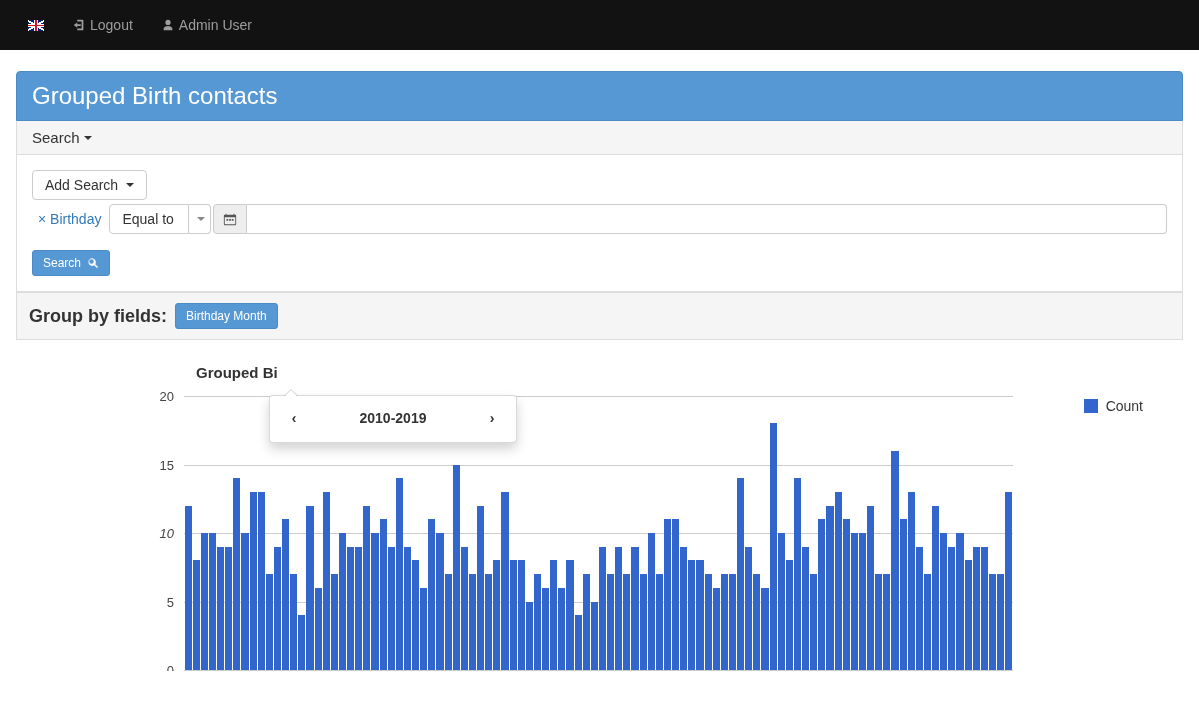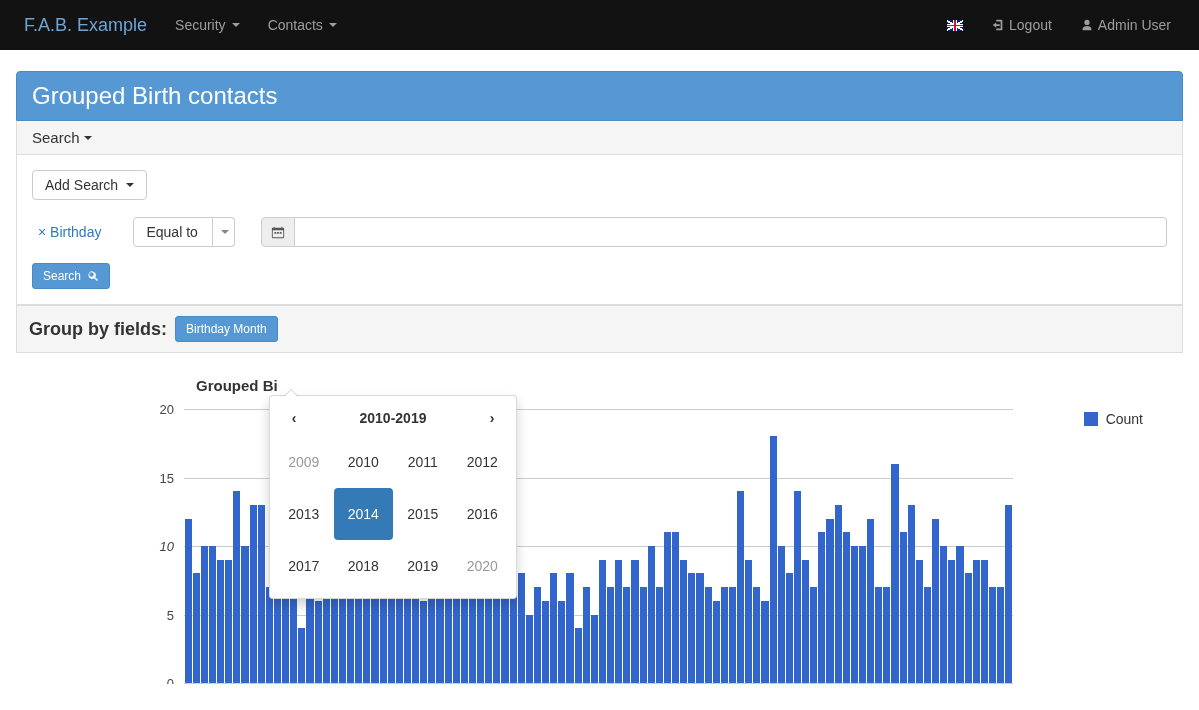--- a/index.html
+++ b/index.html
@@ -20,21 +20,21 @@
     linear-gradient(0deg, transparent 44%, #cf142b 44% 56%, transparent 56%);}
   .icon-svg { width:14px; height:14px; fill: currentColor; }
   .container { padding: 20px 15px 0; }
   .panel { border: 1px solid transparent; border-radius: 4px; overflow: visible; }
   .panel-heading { background: #5698d3; color: #fff; font-size: 24px; padding: 10px 15px; border-radius: 4px 4px 0 0; border:1px solid #4a8bc6;}
   .panel-search { background: #f5f5f5; border:1px solid #ddd; border-top:none; padding: 8px 15px; font-size: 15px; display:flex; align-items:center;}
   .panel-body { border:1px solid #ddd; border-top:none; padding: 15px; position:relative; }
   .btn { display:inline-flex; align-items:center; gap:6px; background:#fff; border:1px solid #ccc; color:#333; border-radius:4px; padding:6px 12px; font-size:14px; cursor:pointer; }
   .btn-primary { background:#5698d3; border-color:#4a8bc6; color:#fff; }
   .btn-sm { padding:5px 10px; font-size:12px; border-radius:3px;}
-  .filter-row { display:flex; align-items:center; gap:26px; margin-top:17px; flex-wrap:nowrap;}
+  .filter-row { display:flex; align-items:center; gap:2px; margin-top:4px; flex-wrap:nowrap;}
   .filter-tag { color:#337ab7; font-size:14px; padding:0 6px; cursor:pointer; }
   .select-wrap { display:flex; align-items:stretch; }
   .select-box { border:1px solid #ccc; border-radius:4px 0 0 4px; padding:6px 12px; font-size:14px; background:#fff; min-width:80px; }
   .select-caret { border:1px solid #ccc; border-left:none; border-radius:0 4px 4px 0; background:#fff; width:22px; display:flex; align-items:center; justify-content:center; color:#888;}
   .input-group { display:flex; align-items:stretch; flex:1;}
   .cal-btn { border:1px solid #ccc; border-radius:4px 0 0 4px; background:#eee; width:34px; display:flex; align-items:center; justify-content:center; color:#555;}
   .text-input { flex:1; border:1px solid #ccc; border-left:none; border-radius:0 4px 4px 0; padding:6px 10px; font-size:14px; }
   .search-btn-row { margin-top:16px; }
   .groupby-bar { background:#f5f5f5; border:1px solid #ddd; padding:10px 12px; display:flex; align-items:center; gap:8px;}
   .groupby-label { font-weight:700; font-size:18px; }
@@ -56,31 +56,20 @@
   .dp-nav { cursor:pointer; color:#333; width:20px; text-align:center;}
   .dp-grid { display:grid; grid-template-columns:repeat(4,1fr);}
   .dp-cell { text-align:center; padding:18px 0; font-size:14px; cursor:pointer;}
   .dp-cell.muted { color:#999; }
   .dp-cell.active { background:#337ab7; color:#fff; border-radius:4px;}
 </style>
 </head>
 <body>
 
 <div class="navbar">
-  <div class="nav-left">
-    <a class="brand">F.A.B. Example</a>
-    <div class="nav-item">
-      <span>Security</span>
-      <span class="caret-down"></span>
-    </div>
-    <div class="nav-item">
-      <span>Contacts</span>
-      <span class="caret-down"></span>
-    </div>
-  </div>
   <div class="nav-right">
     <div class="nav-item">
       <span class="flag"></span>
     </div>
     <div class="nav-item">
       <svg class="icon-svg" viewBox="0 0 16 16">
           <path d="M6 2h6a1 1 0 0 1 1 1v10a1 1 0 0 1-1 1H6v-2h5V4H6V2zM2 8l4-3v2h4v2H6v2L2 8z"></path>
         </svg>
       <span>Logout</span>
     </div>
@@ -136,34 +125,20 @@
         </button>
       </div>
 
       
       <div class="datepicker">
         <div class="dp-head">
           <span class="dp-nav">‹</span>
           <span>2010-2019</span>
           <span class="dp-nav">›</span>
         </div>
-        <div class="dp-grid" id="dp-grid">
-            <div class="dp-cell muted">2009</div>
-            <div class="dp-cell">2010</div>
-            <div class="dp-cell">2011</div>
-            <div class="dp-cell">2012</div>
-            <div class="dp-cell">2013</div>
-            <div class="dp-cell active">2014</div>
-            <div class="dp-cell">2015</div>
-            <div class="dp-cell">2016</div>
-            <div class="dp-cell">2017</div>
-            <div class="dp-cell">2018</div>
-            <div class="dp-cell">2019</div>
-            <div class="dp-cell muted">2020</div>
-          </div>
       </div>
     </div>
 
     <div class="groupby-bar">
       <span class="groupby-label">Group by fields:</span>
       <span id="groupby-pills"><span class="btn btn-sm pill">Birthday Month</span></span>
     </div>
 
     <div class="chart-area">
       <div class="chart-title">Grouped Bi</div>

